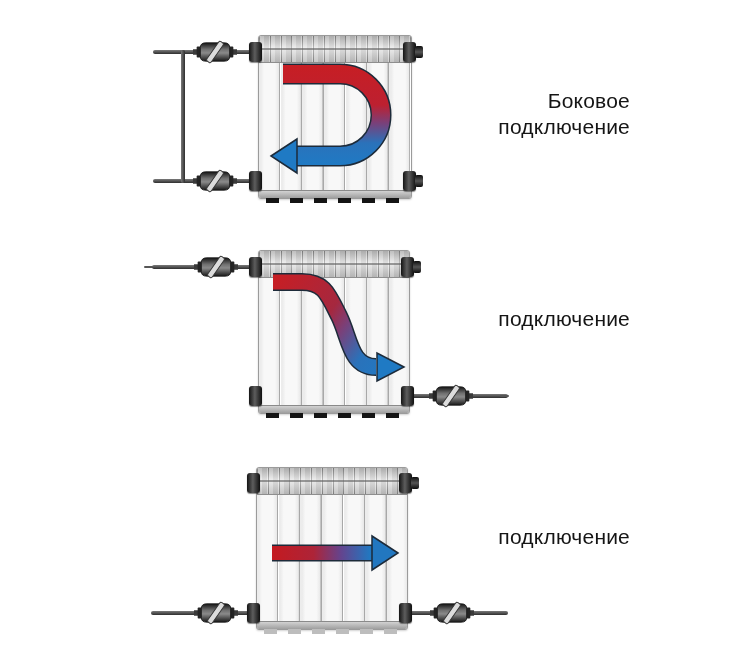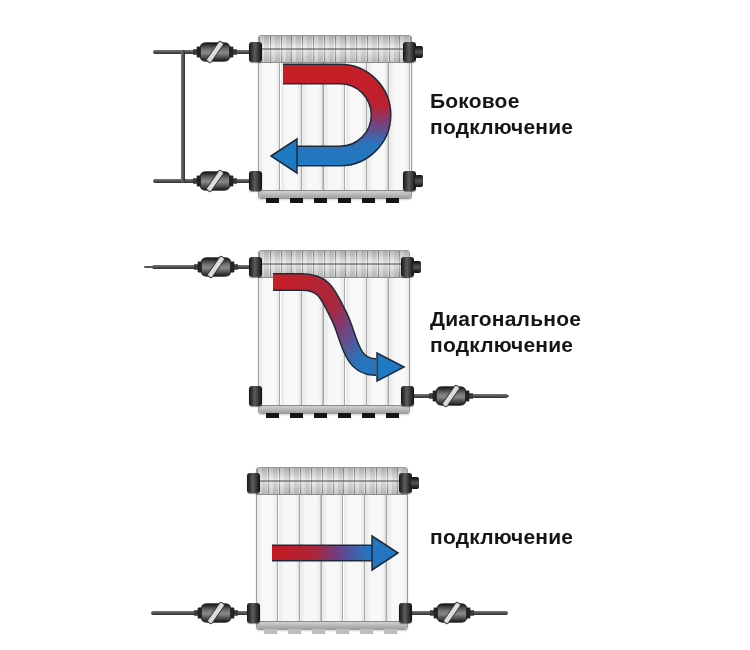--- a/index.html
+++ b/index.html
@@ -31,22 +31,22 @@
   .rad-feet.light{background:repeating-linear-gradient(90deg,#bdbdbd 0 13px,transparent 13px 24px);}
   .cap{position:absolute;width:13px;height:20px;border-radius:3px;
       background:linear-gradient(90deg,#141414,#5d5d5d 45%,#0f0f0f);
       box-shadow:0 1px 1px rgba(0,0,0,.45);}
   .nub{position:absolute;width:8px;height:12px;border-radius:2px;
       background:linear-gradient(180deg,#0d0d0d,#555,#0d0d0d);}
   
   .valve{position:absolute;width:44px;height:26px;}
   .arrow-svg{position:absolute;}
   
-  .label{position:absolute;width:200px;text-align:left;color:#151515;
-         font-size:21px;line-height:26px;letter-spacing:.2px;font-weight:bold;}
+  .label{position:absolute;width:200px;text-align:right;color:#151515;
+         font-size:21px;line-height:26px;letter-spacing:.2px;}
 </style>
 </head>
 <body>
 
 <div class="canvas">
 
   <svg width="0" height="0" style="position:absolute">
     <defs>
       <linearGradient id="valveGrad" x1="0" y1="0" x2="0" y2="1">
         <stop offset="0" stop-color="#141414"></stop>
@@ -142,21 +142,20 @@
   <span class="cap" style="left:401px;top:386px"></span>
   <div class="rad-feet" style="left:266px;top:413px;width:134px"></div>
 
   <svg class="arrow-svg" style="left:258px;top:250px" width="152" height="162" viewBox="0 0 152 162">
     <path d="M15 32 H44 C66 32 70 44 81 66 C92 88 92 117 118 117" fill="none" stroke="#1d2b3a" stroke-width="18"></path>
     <path d="M15 32 H44 C66 32 70 44 81 66 C92 88 92 117 118 117" fill="none" stroke="url(#g2)" stroke-width="15"></path>
     <polygon points="146,117 119,103 119,131" fill="#1f7ac4" stroke="#1d2b3a" stroke-width="1.5"></polygon>
   </svg>
 
   <div class="label" style="left:430px;top:306px">
-    <div>Диагональное</div>
     <div>подключение</div>
   </div>
 
   <div class="pipe-h" style="left:151px;top:611px;width:106px"></div>
   <svg class="valve" style="left:194px;top:600px" viewBox="0 0 48 28">
       <use href="#valveShape"></use>
     </svg>
   <div class="pipe-h" style="left:405px;top:611px;width:103px"></div>
   <svg class="valve" style="left:430px;top:600px" viewBox="0 0 48 28">
       <use href="#valveShape"></use>

